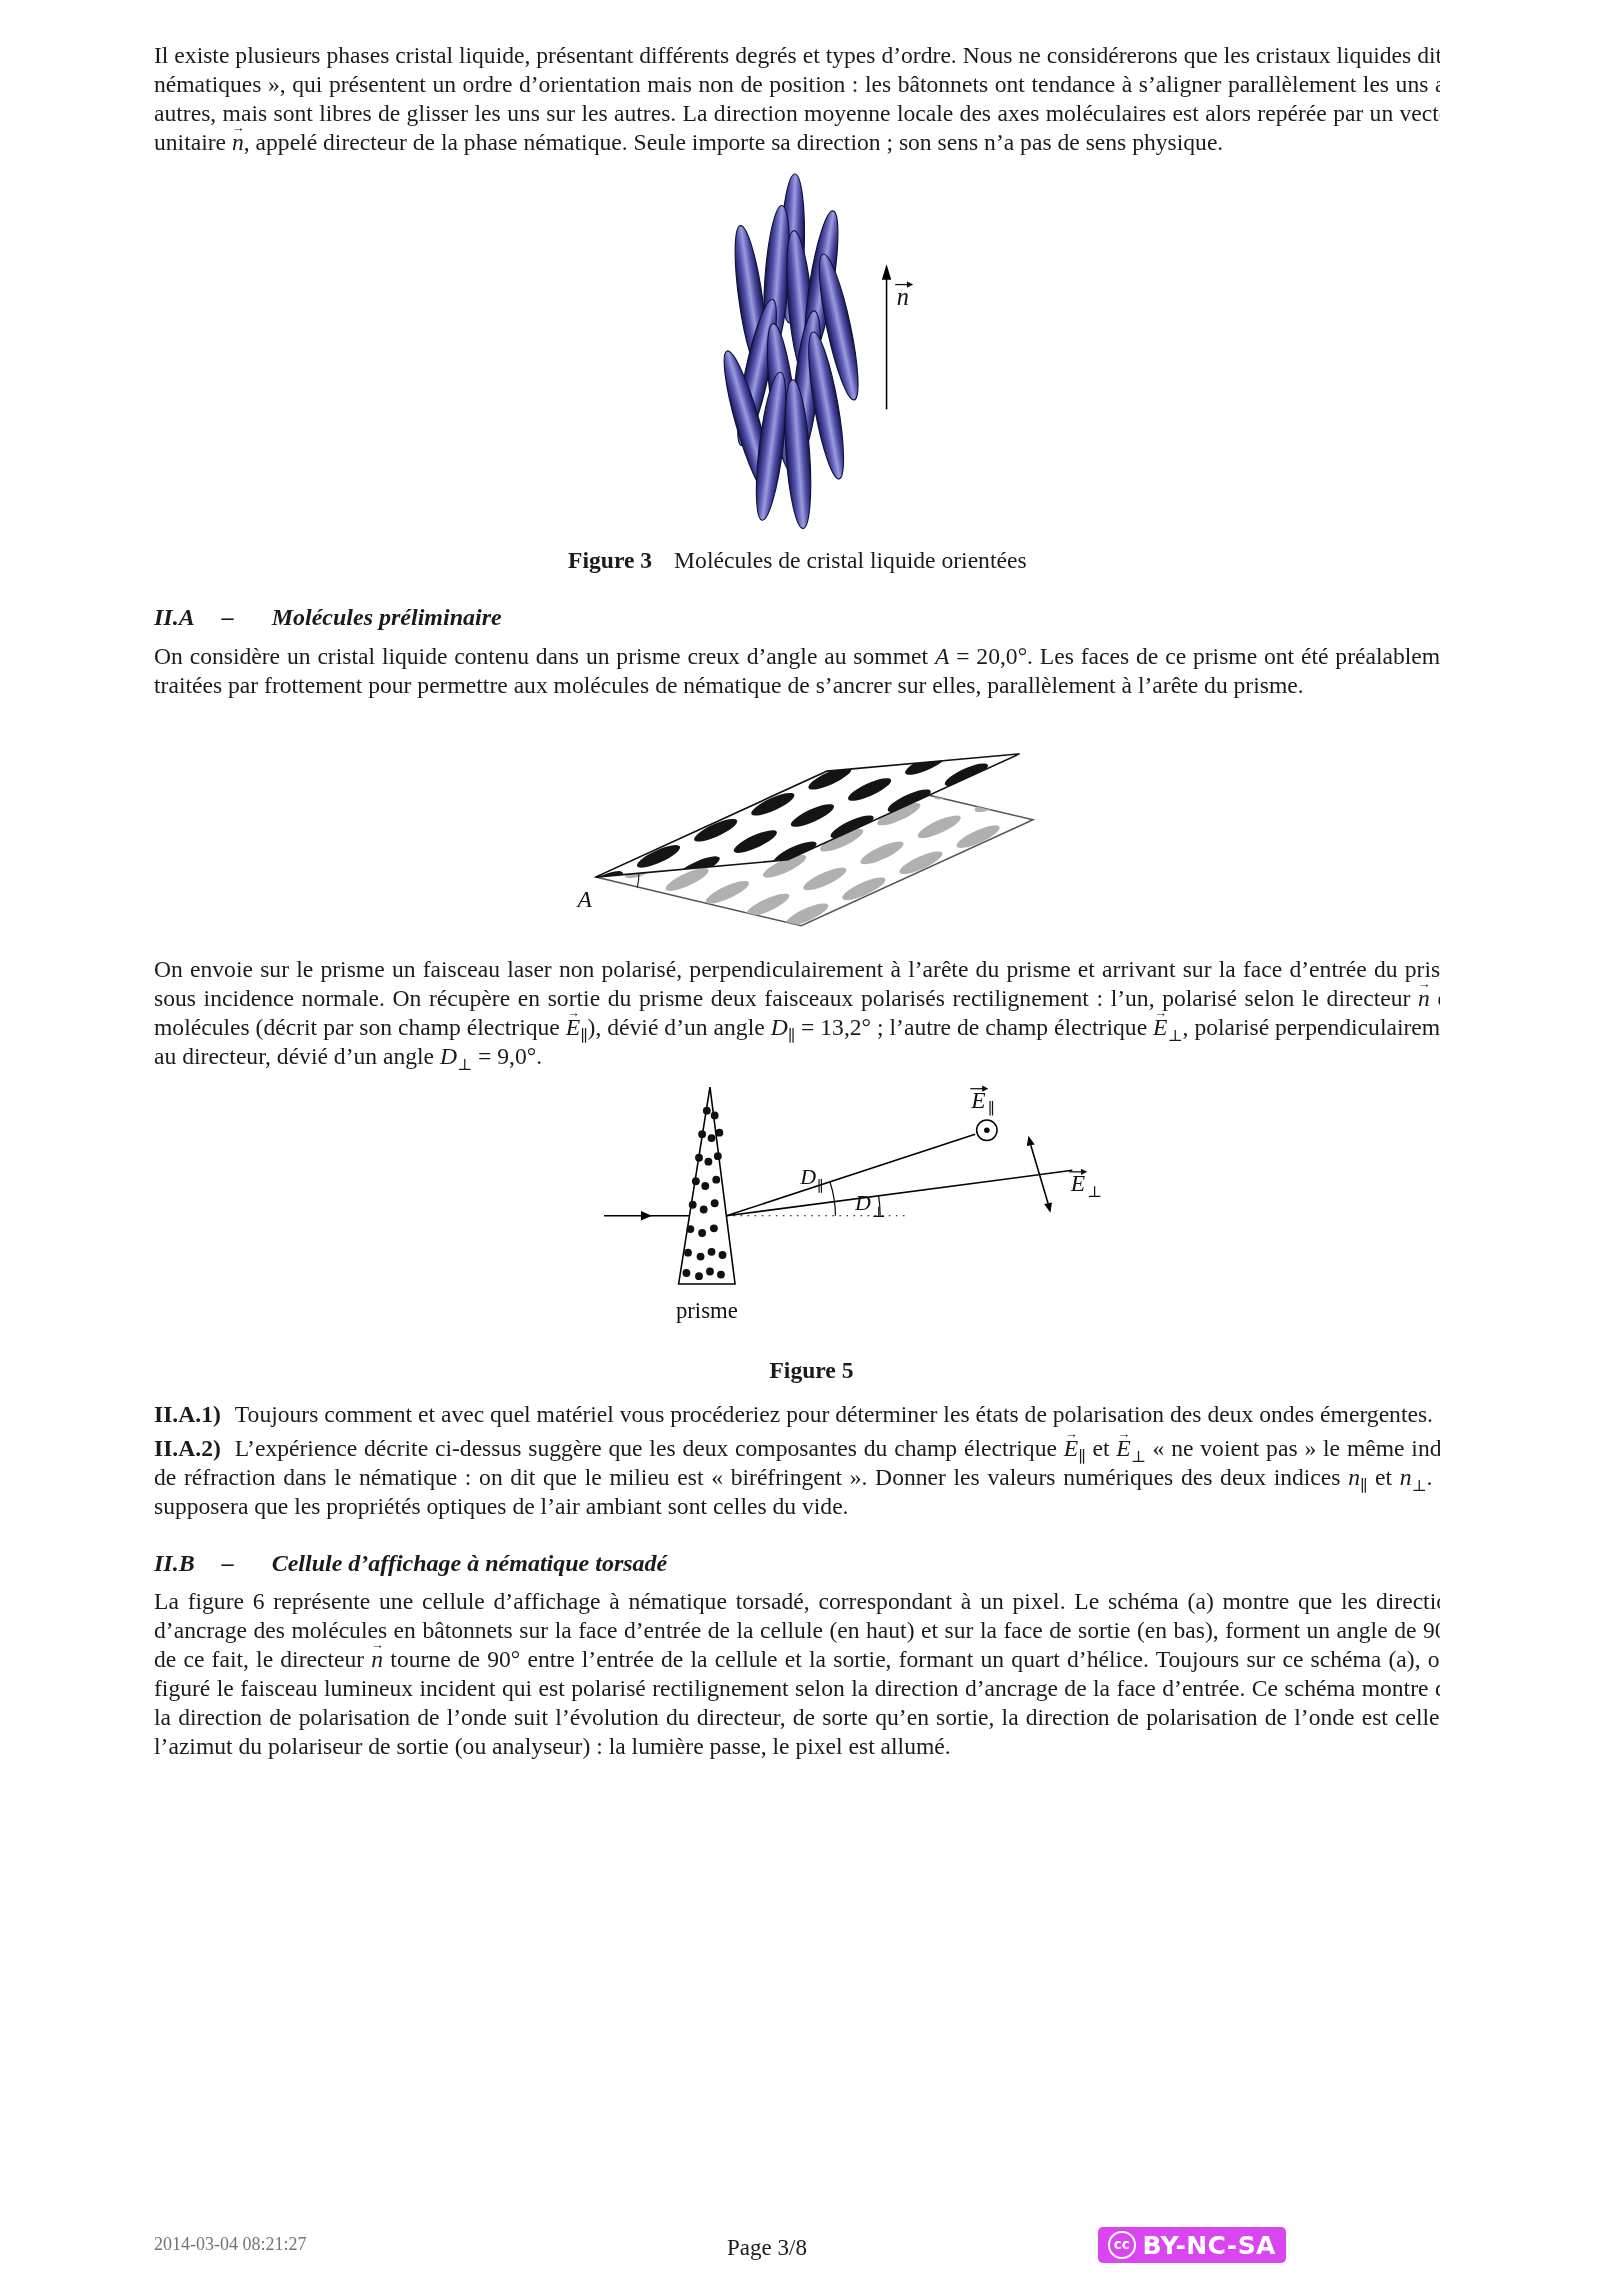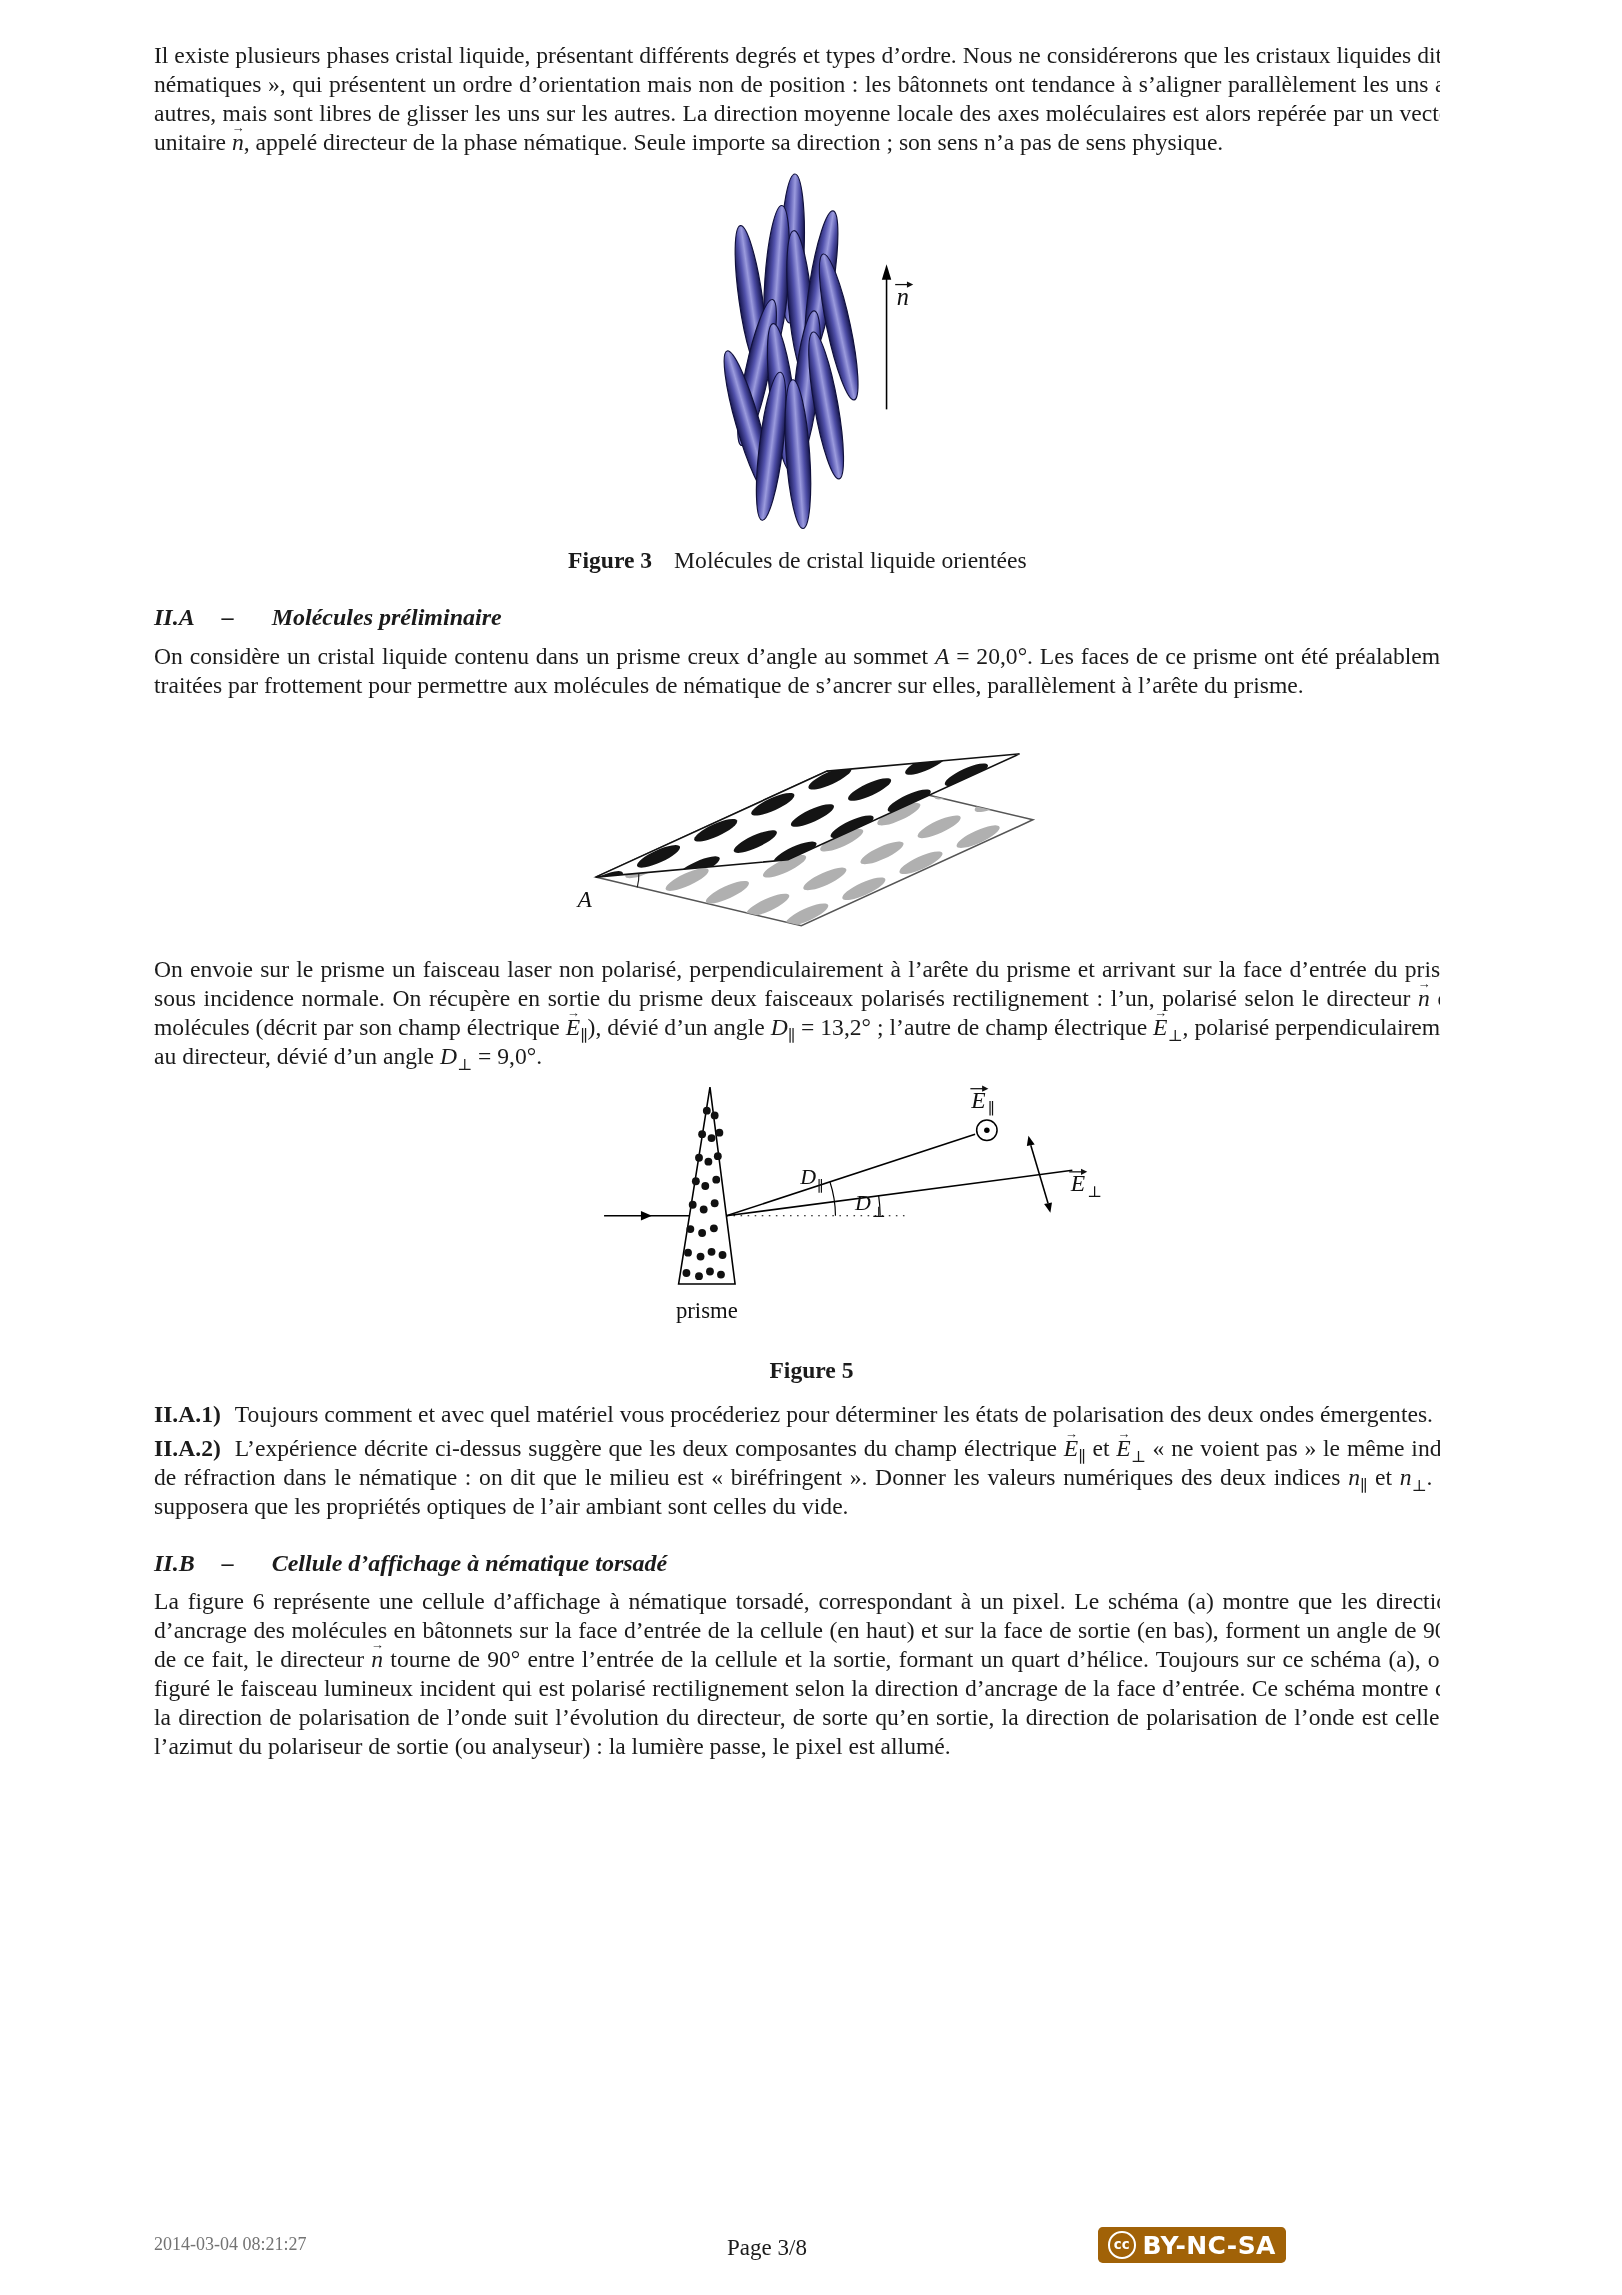--- a/index.html
+++ b/index.html
@@ -37,21 +37,21 @@
 
   .fig5-shift{transform:translateX(47px);}
 
   svg text{font-family:"Liberation Serif","DejaVu Serif",serif;fill:#111;}
 
   .footer{position:absolute;left:154px;right:154px;bottom:30px;height:39px;}
   .ts{position:absolute;left:0;bottom:6.3px;font-size:18px;color:#737373;}
   .pg{position:absolute;left:50%;transform:translateX(-50%);bottom:3.1px;font-size:23px;margin-left:47px;}
   .cc-badge{
     position:absolute;right:0;bottom:1.6px;
-    background:#a16207;color:#fff;
+    background:#d946ef;color:#fff;
     display:inline-flex;align-items:center;gap:7px;
     padding:3.9px 10.2px;border-radius:4.7px;
   }
   .cc-circle{
     width:23.6px;height:23.6px;border:2px solid #fff;border-radius:50%;
     display:flex;align-items:center;justify-content:center;
     font-family:"DejaVu Sans","Liberation Sans",sans-serif;
     font-weight:bold;font-size:13.3px;line-height:1;
   }
   .cc-text{

